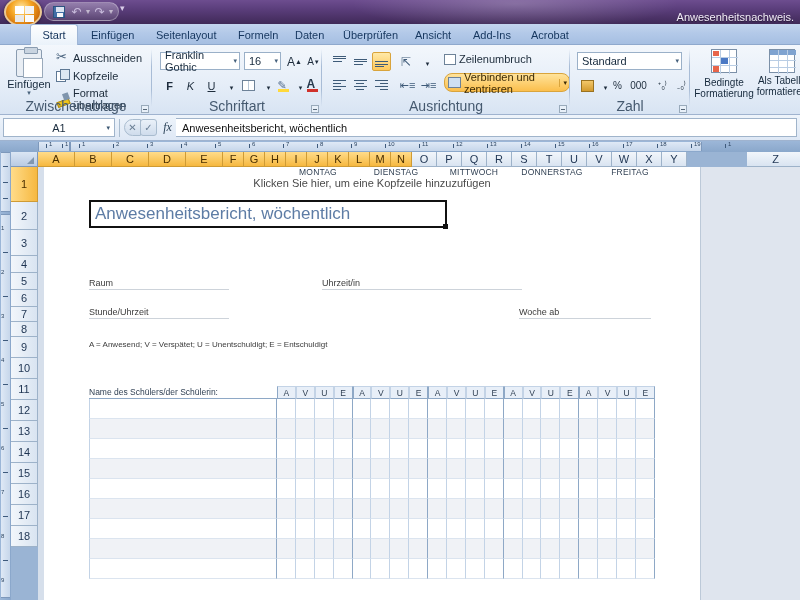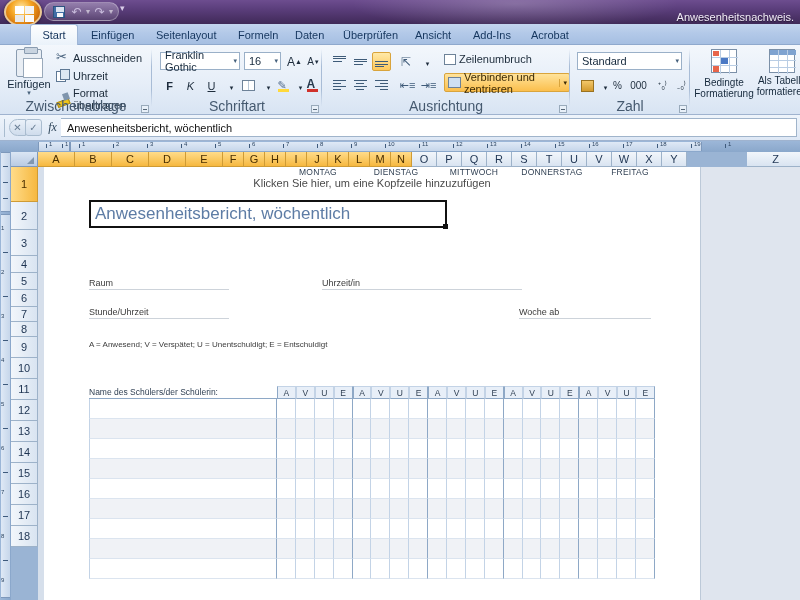--- a/index.html
+++ b/index.html
@@ -297,21 +297,21 @@
         <div class="clipboard-ico"></div>
         <div class="paste-lbl">Einfügen</div>
         <div class="paste-caret">▾</div>
       </div>
       <div class="btn" style="position:absolute;left:56px;top:6px">
         <span class="sm-icon cut-ico"></span>
         <span>Ausschneiden</span>
       </div>
       <div class="btn" style="position:absolute;left:56px;top:24px">
         <span class="sm-icon copy-ico"></span>
-        <span>Uhrzeit</span>
+        <span>Kopfzeile</span>
       </div>
       <div class="btn" style="position:absolute;left:56px;top:42px">
         <span class="sm-icon fmt-ico"></span>
         <span>Format übertragen</span>
       </div>
       <div class="grp-label">Zwischenablage</div>
       <div class="grp-dlg"></div>
       <div class="grp-sep" style="right:0"></div>
     </div>
 
@@ -423,21 +423,21 @@
       </div>
       <div class="tbtn" style="position:absolute;left:97px;top:31px;width:18px;font-size:11px;color:#3f5b79">
         <span>⇥≡</span>
       </div>
 
       <div class="btn" style="position:absolute;left:122px;top:8px">
         <span class="sm-icon" style="border:1px solid #6d8298;width:12px;height:11px;background:#fff"></span>
         <span>Zeilenumbruch</span>
       </div>
       <div style="position:absolute;left:122px;top:28px;height:19px;display:flex;align-items:center;
-                  background:linear-gradient(180deg,#ffe39b,#fbbf4d);border:1px solid #d9a43c;border-radius:2px;
+                  background:linear-gradient(180deg,#ffe39b,#fbbf4d);border:1px solid #d9a43c;border-radius:8px;
                   padding:0 2px 0 3px;gap:3px;font-size:11px;color:#3b2a05;">
         <span class="sm-icon" style="border:1px solid #6d8298;width:13px;height:11px;background:#cfe0f2"></span>
         <span>Verbinden und zentrieren</span>
         <span style="font-size:7px;border-left:1px solid #d9a43c;padding-left:3px">▾</span>
       </div>
       <div class="grp-label">Ausrichtung</div>
       <div class="grp-dlg"></div>
       <div class="grp-sep" style="right:0"></div>
     </div>
 
@@ -487,20 +487,24 @@
           <i style="left:0;top:17px;width:26px;height:1px"></i>
           <i style="left:8px;top:0;width:1px;height:24px"></i>
           <i style="left:17px;top:0;width:1px;height:24px"></i>
         </div>
         <div style="margin-top:2px">Als Tabelle formatieren</div>
       </div>
     </div>
   </div>
 
   <div class="fbar">
+    <div class="namebox">
+      <span>A1</span>
+      <span class="cv">▾</span>
+    </div>
     <div class="fb-sep"></div>
     <div class="fb-btns">
       <div class="fbtn" style="background:linear-gradient(180deg,#eaf1f9,#cfdcec);border:1px solid #a9bccf;border-radius:9px 0 0 9px">✕</div>
       <div class="fbtn" style="background:linear-gradient(180deg,#eaf1f9,#cfdcec);border:1px solid #a9bccf;margin-left:-3px">✓</div>
       <div class="fbtn fx">
         <span>fx</span>
       </div>
     </div>
     <div class="fbinput">
       <span>Anwesenheitsbericht, wöchentlich</span>

